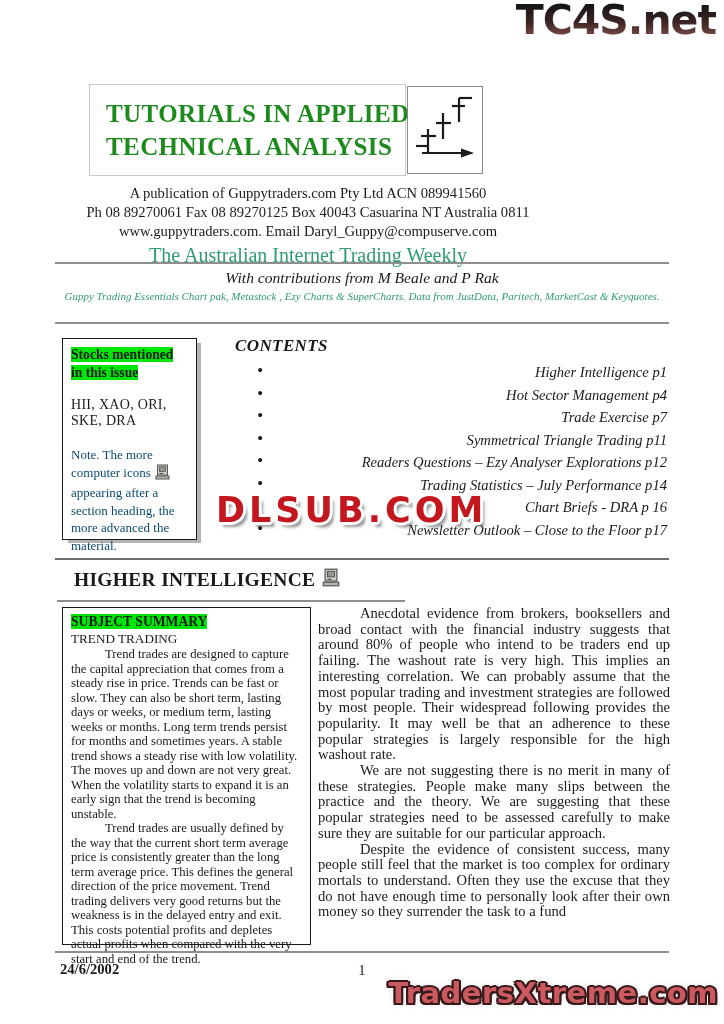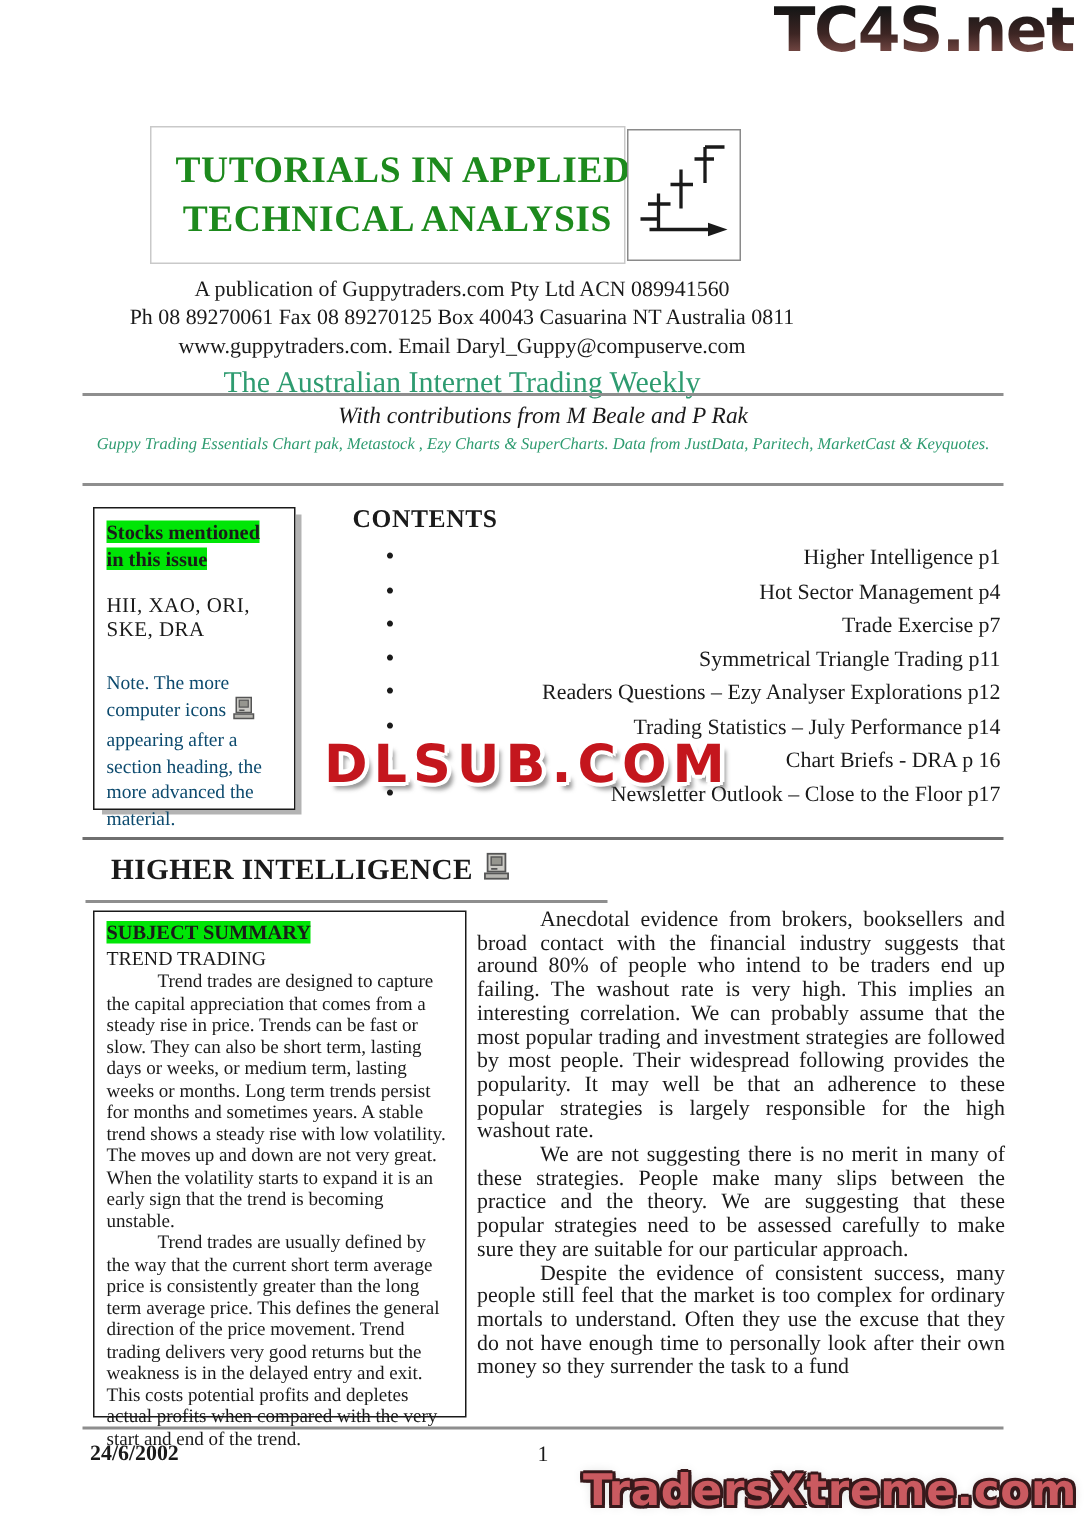--- a/index.html
+++ b/index.html
@@ -17,21 +17,21 @@
   
   .tc4s {
     position:absolute; top:-4px; right:8px;
     font-family:"DejaVu Sans", sans-serif;
     font-weight:bold; font-size:41px; letter-spacing:-1px;
     background:linear-gradient(180deg,#161616 20%,#3c2523 55%,#8a5550 92%);
     -webkit-background-clip:text; background-clip:text; color:transparent;
   }
 
   
-  .masthead { position:absolute; left:100px; top:84px; display:flex;text-align:right; }
+  .masthead { position:absolute; left:89px; top:84px; display:flex; }
   .title-box { border:1px solid #c9c9c9; width:317px; height:92px; padding:12px 8px 8px 16px; }
   .title-line { color:#1d8a1d; font-weight:bold; font-size:25px; line-height:33px; letter-spacing:0.4px; white-space:nowrap; }
   .logo-box {
     border:1px solid #8a8a8a; width:76px; height:88px; margin-left:1px; margin-top:2px;
     background:#fff; display:flex; align-items:center; justify-content:center;
   }
 
   .pub { position:absolute; left:0; top:184px; width:616px; text-align:center; font-size:14.6px; line-height:19px; }
   .tagline { color:#2e9b70; font-size:20px; line-height:24px; margin-top:2px; }
 
@@ -48,21 +48,21 @@
     border:1px solid #1a1a1a; box-shadow:5px 4px 0 -1px #b3b3b3;
     padding:7px 8px; font-size:13px;
   }
   .stocks-heading { font-weight:bold; font-size:13.6px; line-height:18px; }
   .hl { background:#00e606; }
   .tickers { margin-top:15px; font-size:14px; letter-spacing:0.3px; }
   .note { margin-top:17px; color:#0c4a6e; font-size:13px; line-height:17.5px; }
   .note .cicon { vertical-align:-3px; margin:0 1px; }
 
   
-  .contents { position:absolute; left:235px; top:336px; width:432px; }
+  .contents { position:absolute; left:235px; top:336px; width:432px;font-style:italic; }
   .contents-heading { font-weight:bold; font-size:17px; letter-spacing:0.4px; }
   .contents ul { margin:7px 0 0 20px; padding:0; list-style:none;text-align:right; }
   .contents li { font-size:14.6px; line-height:18px; margin-bottom:4.5px; position:relative; padding-left:24px; }
   .contents li::before { content:"\2022"; position:absolute; left:2px; top:-1px; font-size:17px; }
 
   
   .dlsub {
     position:absolute; left:216px; top:490px;
     font-family:"DejaVu Sans", sans-serif; font-weight:800;
     font-size:35px; letter-spacing:4px; color:#c4161d;

